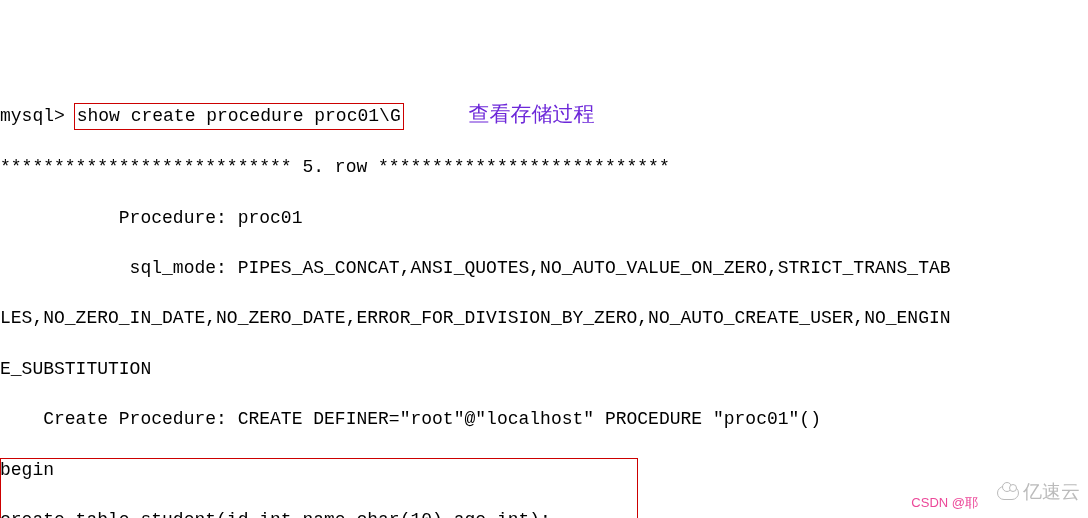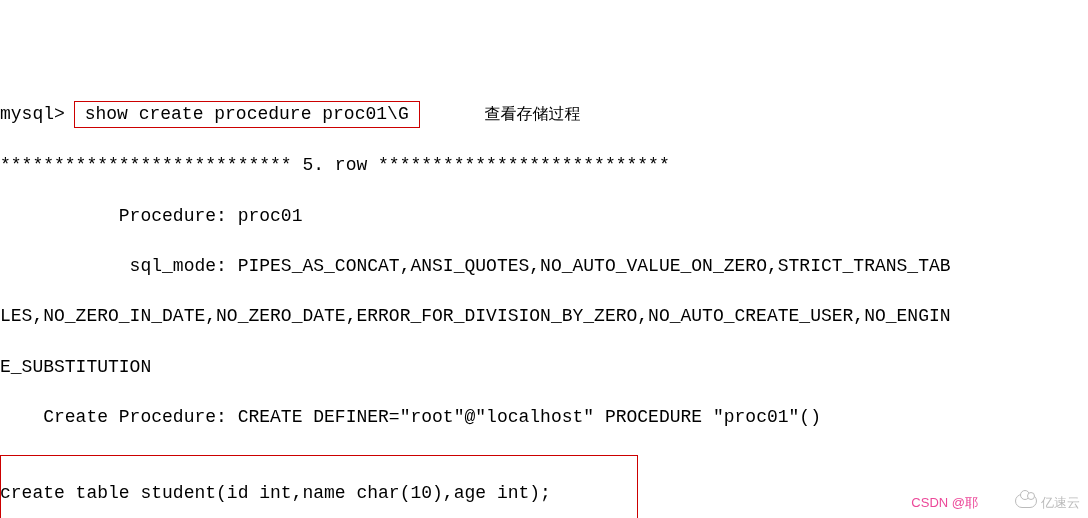--- a/index.html
+++ b/index.html
@@ -13,46 +13,47 @@
       padding: 0;
       width: 1088px;
       height: 518px;
       overflow: hidden;
       position: relative;
     }
     .line { white-space: pre; }
     .box1 {
       border: 1px solid #c00;
       display: inline-block;
-      padding: 0 10px;
+      padding: 0 2px;
       margin-left: -2px;
     }
     .redtext {
-      color: #000000;
+      color: #6d28d9;
       font-family: Liberation Mono, monospace;
-      font-size: 16px;
+      font-size: 21px;
     }
     .box2-wrap { position: relative; }
     .box2 {
       position: absolute;
       left: 0;
       top: 0;
       border: 1px solid #c00;
       width: 638px;
       height: 146px;
       pointer-events: none;
     }
     .watermark-right {
       position: absolute;
       right: 8px;
-      bottom: 6px;
+      bottom: 12px;
       color: #bbb;
       font-family: sans-serif;
-      font-size: 13px;
+      font-size: 19px;
       display: flex;
+      align-items: center;
       gap: 4px;
     }
     .watermark-left {
       position: absolute;
       right: 110px;
       bottom: 6px;
       color: #ec4899;
       font-family: sans-serif;
       font-size: 13px;
     }
@@ -92,21 +93,21 @@
 
 
 
 <div class="line"><span>mysql&gt; </span><span class="box1"><span>show create procedure proc01\G</span></span>      <span class="redtext">查看存储过程</span></div>
 <div class="line"><span>*************************** </span><span>5. row</span><span> ***************************</span></div>
 <div class="line"><span>           Procedure: </span><span>proc01</span></div>
 <div class="line"><span>            sql_mode: </span><span>PIPES_AS_CONCAT,ANSI_QUOTES,NO_AUTO_VALUE_ON_ZERO,STRICT_TRANS_TAB</span></div>
 <div class="line"><span>LES,NO_ZERO_IN_DATE,NO_ZERO_DATE,ERROR_FOR_DIVISION_BY_ZERO,NO_AUTO_CREATE_USER,NO_ENGIN</span></div>
 <div class="line"><span>E_SUBSTITUTION</span></div>
 <div class="line"><span>    Create Procedure: </span><span>CREATE DEFINER="root"@"localhost" PROCEDURE "proc01"()</span></div>
-<div class="box2-wrap"><div class="box2"></div>
+<div class="box2-wrap"><div class="box2"></div><div class="line">begin</div>
 <div class="line">create table student(id int,name char(10),age int);</div>
 
 
 
 </div>
 
 
 
 
 

